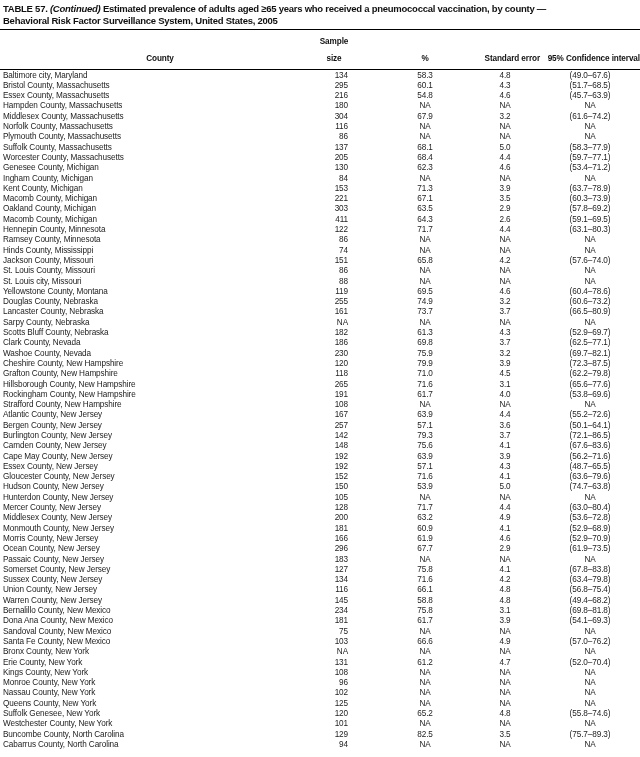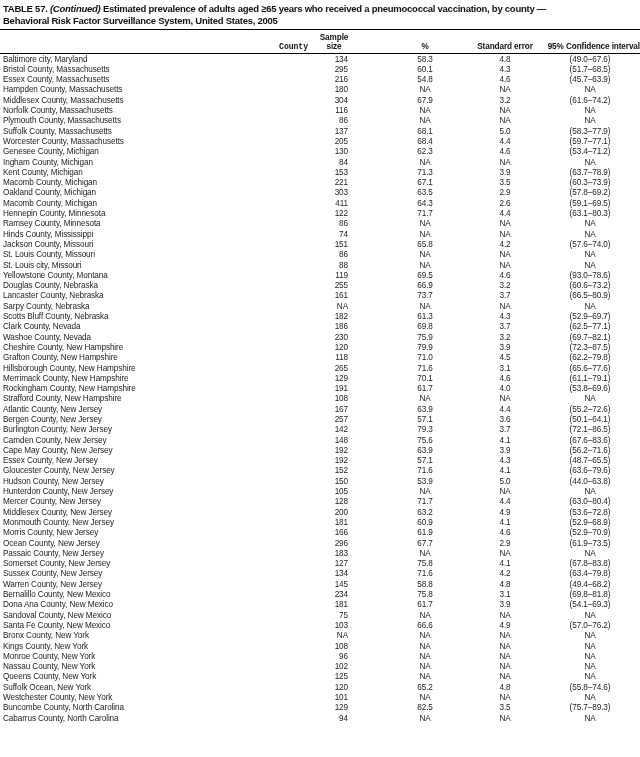--- a/index.html
+++ b/index.html
@@ -35,31 +35,31 @@
     table-layout: fixed;
   }
   col.c-county { width: 308px; }
   col.c-sample { width: 42px; }
   col.c-pct    { width: 120px; }
   col.c-se     { width: 70px; }
   col.c-ci     { width: 100px; }
   thead th {
     font-weight: bold;
     font-size: 8.2px;
-    line-height: 9px;
+    line-height: 17px;
     letter-spacing: -0.1px;
     vertical-align: bottom;
     padding: 3px 0 2px 0;
     border-bottom: 1.1px solid #000;
     color: #111;
   }
-  thead th.h-county { text-align: right; padding-left: 12px; font-family: Liberation Mono, monospace; }
+  thead th.h-county { text-align: center; padding-left: 12px; }
   thead th.h-sample { text-align: center; padding-left: 10px; }
   thead th.h-pct    { text-align: center; padding-left: 30px; }
-  thead th.h-se     { text-align: center; }
+  thead th.h-se     { text-align: right; }
   thead th.h-ci     { text-align: right; }
   tbody { font-size: 8.2px; }
   tbody td {
     padding: 0;
     font-size: 8.2px;
     line-height: 10.3px;
     height: 10.3px;
     letter-spacing: -0.1px;
     white-space: nowrap;
     overflow: hidden;
@@ -247,26 +247,26 @@
           <td>88</td>
           <td>NA</td>
           <td>NA</td>
           <td>NA</td>
         </tr>
         <tr>
           <td>Yellowstone County, Montana</td>
           <td>119</td>
           <td>69.5</td>
           <td>4.6</td>
-          <td>(93.0–78.6)</td>
+          <td>(60.4–78.6)</td>
         </tr>
         <tr>
           <td>Douglas County, Nebraska</td>
           <td>255</td>
-          <td>66.9</td>
+          <td>74.9</td>
           <td>3.2</td>
           <td>(60.6–73.2)</td>
         </tr>
         <tr>
           <td>Lancaster County, Nebraska</td>
           <td>161</td>
           <td>73.7</td>
           <td>3.7</td>
           <td>(66.5–80.9)</td>
         </tr>
@@ -313,27 +313,20 @@
           <td>(62.2–79.8)</td>
         </tr>
         <tr>
           <td>Hillsborough County, New Hampshire</td>
           <td>265</td>
           <td>71.6</td>
           <td>3.1</td>
           <td>(65.6–77.6)</td>
         </tr>
         <tr>
-          <td>Merrimack County, New Hampshire</td>
-          <td>129</td>
-          <td>70.1</td>
-          <td>4.6</td>
-          <td>(61.1–79.1)</td>
-        </tr>
-        <tr>
           <td>Rockingham County, New Hampshire</td>
           <td>191</td>
           <td>61.7</td>
           <td>4.0</td>
           <td>(53.8–69.6)</td>
         </tr>
         <tr>
           <td>Strafford County, New Hampshire</td>
           <td>108</td>
           <td>NA</td>
@@ -387,21 +380,21 @@
           <td>152</td>
           <td>71.6</td>
           <td>4.1</td>
           <td>(63.6–79.6)</td>
         </tr>
         <tr>
           <td>Hudson County, New Jersey</td>
           <td>150</td>
           <td>53.9</td>
           <td>5.0</td>
-          <td>(44.0–63.8)</td>
+          <td>(74.7–63.8)</td>
         </tr>
         <tr>
           <td>Hunterdon County, New Jersey</td>
           <td>105</td>
           <td>NA</td>
           <td>NA</td>
           <td>NA</td>
         </tr>
         <tr>
           <td>Mercer County, New Jersey</td>
@@ -453,20 +446,27 @@
           <td>(67.8–83.8)</td>
         </tr>
         <tr>
           <td>Sussex County, New Jersey</td>
           <td>134</td>
           <td>71.6</td>
           <td>4.2</td>
           <td>(63.4–79.8)</td>
         </tr>
         <tr>
+          <td>Union County, New Jersey</td>
+          <td>116</td>
+          <td>66.1</td>
+          <td>4.8</td>
+          <td>(56.8–75.4)</td>
+        </tr>
+        <tr>
           <td>Warren County, New Jersey</td>
           <td>145</td>
           <td>58.8</td>
           <td>4.8</td>
           <td>(49.4–68.2)</td>
         </tr>
         <tr>
           <td>Bernalillo County, New Mexico</td>
           <td>234</td>
           <td>75.8</td>
@@ -495,20 +495,27 @@
           <td>(57.0–76.2)</td>
         </tr>
         <tr>
           <td>Bronx County, New York</td>
           <td>NA</td>
           <td>NA</td>
           <td>NA</td>
           <td>NA</td>
         </tr>
         <tr>
+          <td>Erie County, New York</td>
+          <td>131</td>
+          <td>61.2</td>
+          <td>4.7</td>
+          <td>(52.0–70.4)</td>
+        </tr>
+        <tr>
           <td>Kings County, New York</td>
           <td>108</td>
           <td>NA</td>
           <td>NA</td>
           <td>NA</td>
         </tr>
         <tr>
           <td>Monroe County, New York</td>
           <td>96</td>
           <td>NA</td>
@@ -523,21 +530,21 @@
           <td>NA</td>
         </tr>
         <tr>
           <td>Queens County, New York</td>
           <td>125</td>
           <td>NA</td>
           <td>NA</td>
           <td>NA</td>
         </tr>
         <tr>
-          <td>Suffolk Ocean, New York</td>
+          <td>Suffolk Genesee, New York</td>
           <td>120</td>
           <td>65.2</td>
           <td>4.8</td>
           <td>(55.8–74.6)</td>
         </tr>
         <tr>
           <td>Westchester County, New York</td>
           <td>101</td>
           <td>NA</td>
           <td>NA</td>

